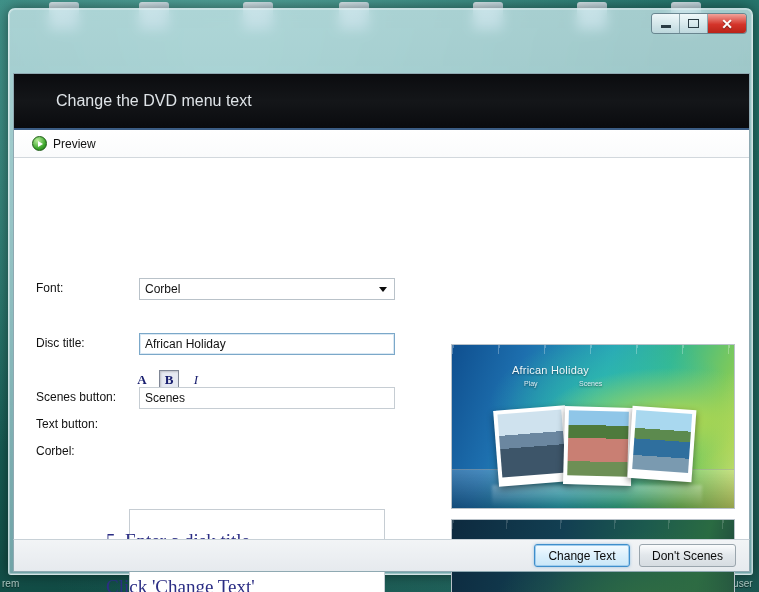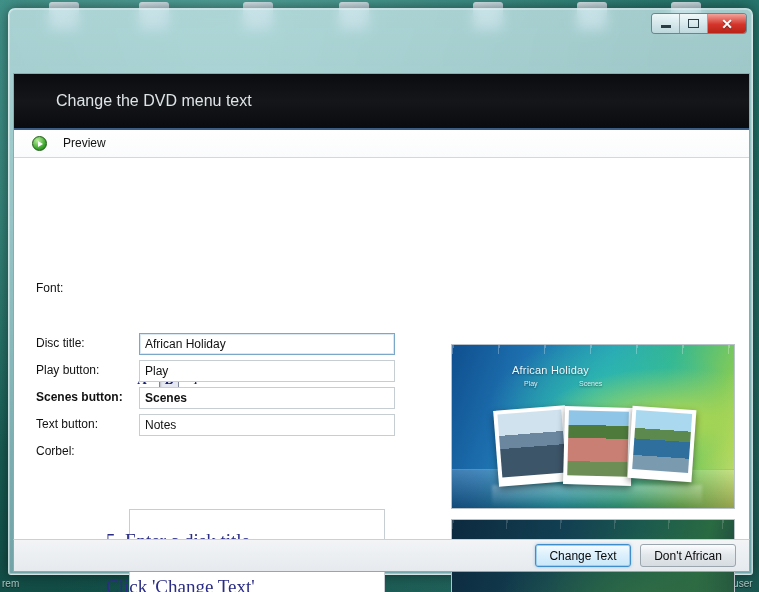--- a/index.html
+++ b/index.html
@@ -65,21 +65,21 @@
     background:#fff; border:1px solid #8fa9b2;
   }
   #header {
     height:56px; background:linear-gradient(180deg,#0b0c0f 0%,#141619 50%,#0a0b0e 100%);
     border-bottom:2px solid #3b5c84; display:flex; align-items:center; }
   #header h1 { margin:0 0 0 42px; font-size:16px; font-weight:normal; color:#dfe4e8; }
 
   #toolbar { height:28px; border-bottom:1px solid #d2d8dd; display:flex;
              align-items:center; padding-left:18px;
              background:linear-gradient(180deg,#fff,#fafbfc); }
-  #previewbtn { display:flex; align-items:flex-start; gap:16px; font-size:12px; color:#111; }
+  #previewbtn { display:flex; align-items:center; gap:6px; font-size:12px; color:#111; }
   .playico { width:15px; height:15px; border-radius:50%;
     background:radial-gradient(circle at 36% 28%, #bdf0a0, #3ca62c 62%, #1f6b18);
     border:1px solid #1c5c14; display:flex; align-items:center; justify-content:center; }
   .playico i { width:0;height:0;border-left:5px solid #fff;
                border-top:3.5px solid transparent;border-bottom:3.5px solid transparent;
                margin-left:2px; }
 
   #body { position:relative; height:413px; }
 
   
@@ -236,52 +236,51 @@
         <span>Preview</span>
       </div>
     </div>
 
     <div id="body">
 
       <div id="form">
 
         <div class="row" style="top:120px;">
           <span class="lbl">Font:</span>
+          <div class="ddl">
+            <span>Corbel</span>
+            <span class="arrow"></span>
+          </div>
         </div>
 
         <div id="styleRow">
           <div class="sbtn">
               <span>A</span>
             </div>
           <div class="sbtn pressed">
               <span>B</span>
             </div>
           <div class="sbtn ital">
               <span>I</span>
             </div>
         </div>
 
         <div class="row" style="top:175px;">
           <span class="lbl">Disc title:</span>
           <div class="fld focus"><span>African Holiday</span></div>
         </div>
 
-        <div class="row" style="top:202px;">
-          <span class="lbl">Play button:</span>
-          <div class="fld"><span>Play</span></div>
-        </div>
-
-        <div class="row" style="top:229px;font-weight:bold;">
+
+        <div class="row" style="top:229px;">
           <span class="lbl">Scenes button:</span>
           <div class="fld"><span>Scenes</span></div>
         </div>
 
         <div class="row" style="top:256px;">
           <span class="lbl">Text button:</span>
-          <div class="fld"><span>Notes</span></div>
         </div>
 
         <div class="row" style="top:283px;">
           <span class="lbl">Corbel:</span>
         </div>
       </div>
 
       <div id="notesbox"><span></span></div>
 
       <div id="annot">5. Enter a disk title
@@ -309,15 +308,15 @@
       <div class="prev" id="prev2">
         <div class="darkbg"></div>
 
       </div>
 
     </div>
   </div>
 
   <div id="footer">
     <div class="btn default">Change Text</div>
-    <div class="btn">Don't African</div>
+    <div class="btn">Don't Scenes</div>
   </div>
 </div>
 
 </body></html>

